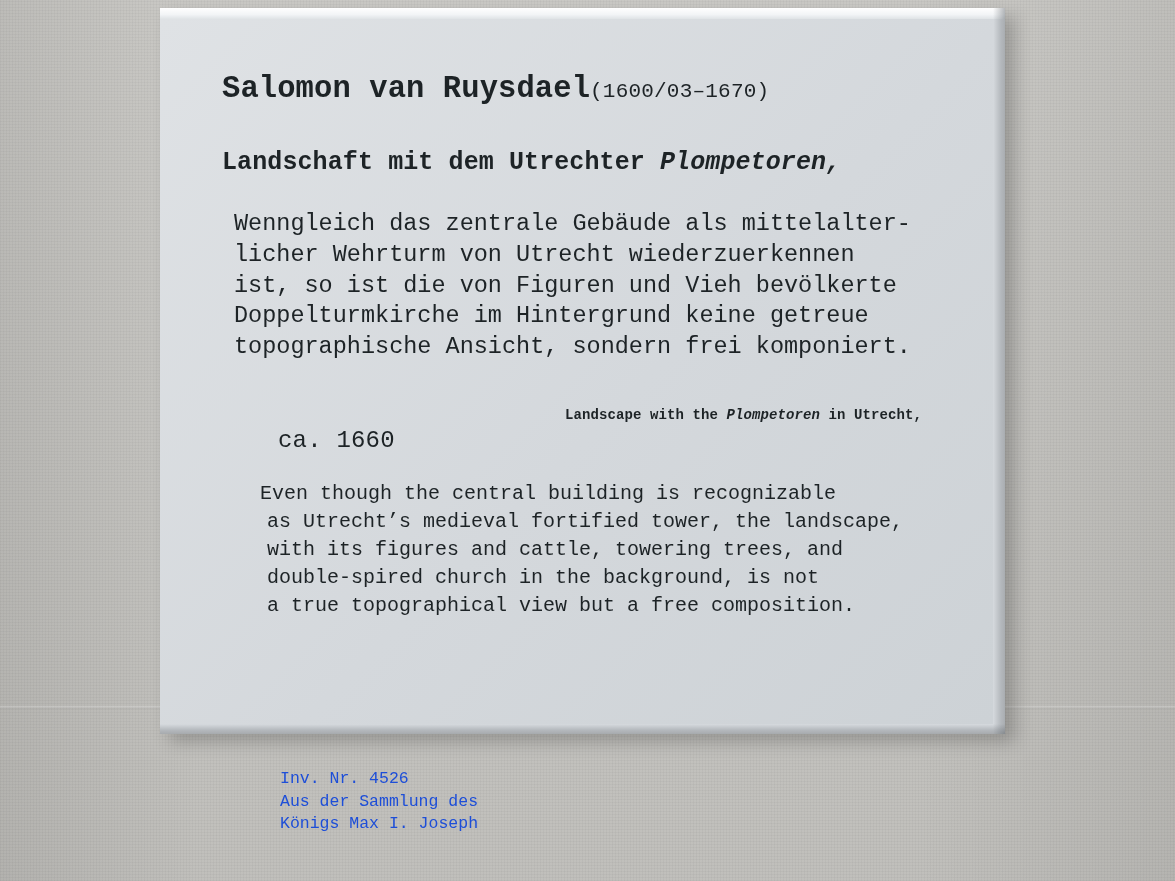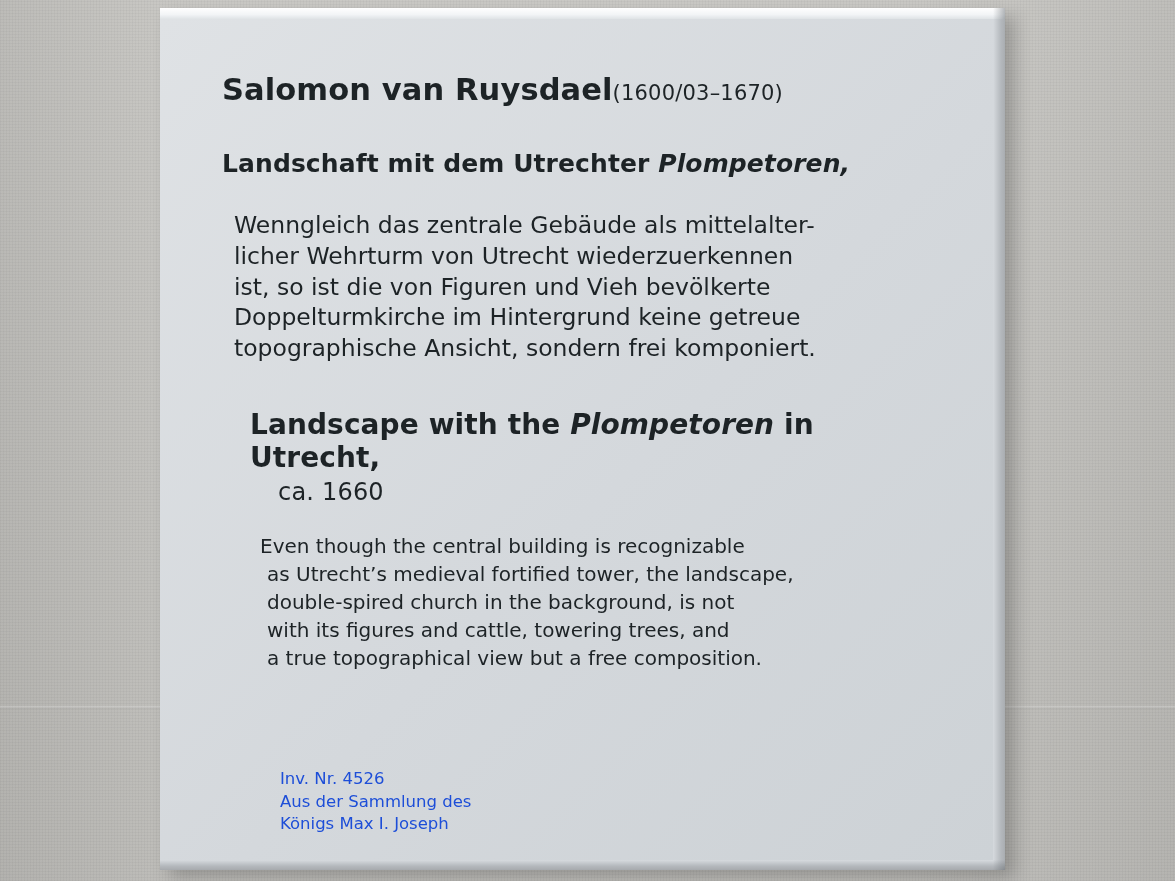--- a/index.html
+++ b/index.html
@@ -39,25 +39,26 @@
     left: 0; right: 0; top: 706px; height: 3px;
     background: linear-gradient(180deg, rgba(255,255,255,0.30), rgba(0,0,0,0.06));
   }
 
   
   #plaque {
     position: absolute;
     left: 160px;
     top: 8px;
     width: 845px;
-    height: 862px;
+    height: 726px;
     background: #d6dade;
     box-shadow:
       10px 8px 16px rgba(0,0,0,0.22),
       -2px -2px 3px rgba(255,255,255,0.35) inset;
+    font-family: Liberation Mono, monospace;
   }
   #plaque-top-bevel {
     position: absolute;
     left: 0; right: 0; top: 0; height: 11px;
     background: linear-gradient(180deg, #ffffff 0%, #f2f4f6 60%, #dfe3e6 100%);
   }
   #plaque-right-bevel {
     position: absolute;
     top: 0; bottom: 0; right: 0; width: 12px;
     background: linear-gradient(270deg, rgba(120,125,130,0.55), rgba(255,255,255,0.0));
@@ -113,23 +114,24 @@
   .body-de {
     margin-top: 32px;
     font-size: 23.5px;
     line-height: 30.8px;
     margin-left: 12px;
   }
 
   .work-title-en {
     margin-top: 44px;
     margin-left: 28px;
-    font-size: 28px;
+    font-size: 14px;
     font-weight: bold;
     letter-spacing: 0.1px;
+    text-align: right;
   }
   .work-title-en em { font-style: italic; }
   .work-date-en {
     margin-left: 56px;
     margin-top: 4px;
     font-size: 24px;
     letter-spacing: 0.2px;
   }
 
   .body-en {
@@ -187,22 +189,22 @@
     </div>
 
     <div class="work-title-en">
       <span>Landscape with the </span><em>Plompetoren</em><span> in Utrecht,</span>
     </div>
     <div class="work-date-en">ca. 1660</div>
 
     <div class="body-en">
       <span class="l">Even though the central building is recognizable</span>
       <span class="l indent1">as Utrecht’s medieval fortified tower, the landscape,</span>
+      <span class="l indent1">with its figures and cattle, towering trees, and</span>
       <span class="l indent1">double-spired church in the background, is not</span>
-      <span class="l indent1">with its figures and cattle, towering trees, and</span>
       <span class="l indent1">a true topographical view but a free composition.</span>
     </div>
   </div>
 
   <div class="credits">
     <span class="l">Inv. Nr. 4526</span>
     <span class="l">Aus der Sammlung des</span>
     <span class="l">Königs Max I. Joseph</span>
   </div>
 </div>

